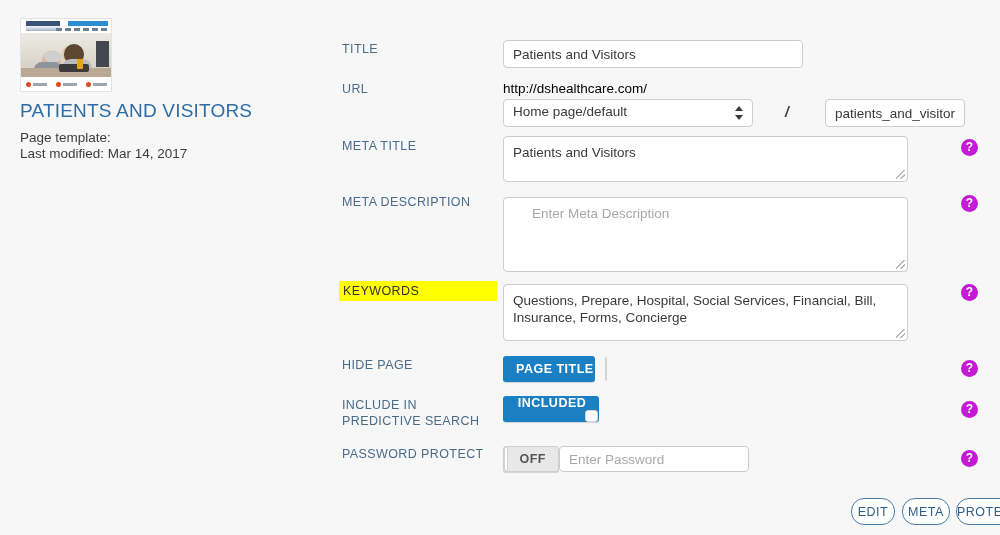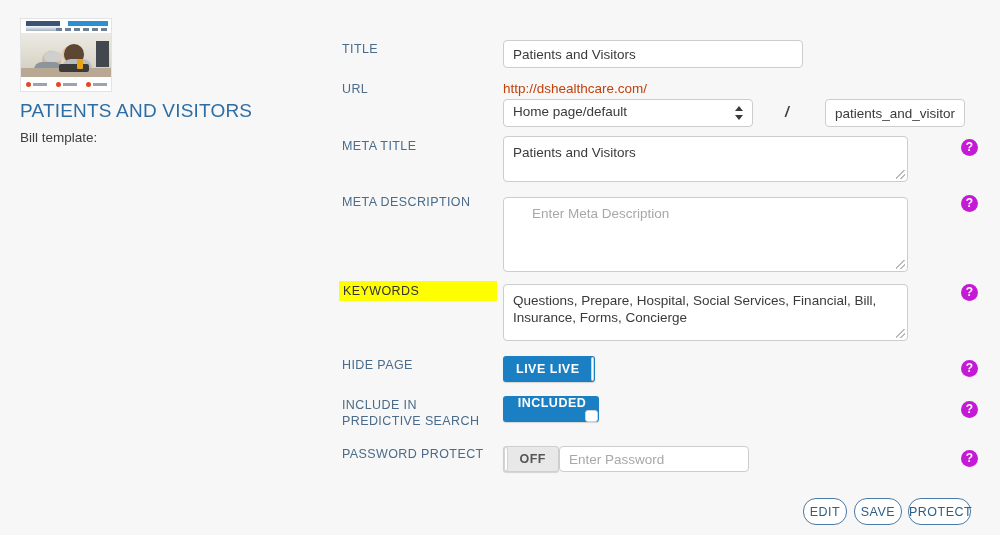--- a/index.html
+++ b/index.html
@@ -188,21 +188,21 @@
     padding: 7px 9px;
     line-height: 17px;
     resize: none;
     overflow: hidden;
   }
   .txtinput::placeholder { color: #a8a8a8; }
 
   .urltext {
     position: absolute;
     font-size: 13.5px;
-    color: #c2410c;
+    color: #000000;
   }
   .slash {
     position: absolute;
     font-size: 14px;
     color: #3a3a3a;
     font-style: italic;
     font-weight: bold;
   }
   .selwrap {
     position: absolute;
@@ -307,20 +307,21 @@
     height: 27px;
     background: #fff;
     border: 1px solid #4a7aa6;
     border-radius: 13px;
     color: #2f5e86;
     font-size: 12.5px;
     letter-spacing: .5px;
     font-family: "Liberation Sans", sans-serif;
     cursor: pointer;
     padding: 0;
+    margin-left: 48px;
   }
 </style>
 </head>
 <body>
 
 <div class="left-panel">
 
   <div class="thumb-frame">
     <div class="thumb-topbar">
       <div class="thumb-logo"></div>
@@ -347,21 +348,22 @@
           <span class="tf-line"></span>
         </span>
       <span class="tf-item">
           <span class="tf-dot"></span>
           <span class="tf-line"></span>
         </span>
     </div>
   </div>
 
   <div class="page-title">PATIENTS AND VISITORS</div>
-  <div class="meta-line l1">Bill template:</div>
+  <div class="meta-line l1">Page template:</div>
+  <div class="meta-line l2">Last modified: Mar 14, 2017</div>
 </div>
 
 <div class="form">
 
   <div class="row" style="top:25px;">
     <div class="lbl">TITLE</div>
     <input class="txtinput" style="left: 173px; top: -1px; width: 300px; height: 28px;" value="Patients and Visitors">
   </div>
 
   <div class="row" style="top:65px;">
@@ -401,21 +403,21 @@
     <div style="position:absolute; left:173px; top:3px;">
       <textarea class="txtinput" style="position: relative; left: 0px; top: 0px; width: 405px; height: 57px;">Questions, Prepare, Hospital, Social Services, Financial, Bill, Insurance, Forms, Concierge</textarea>
       <span class="grip" style="right:3px; bottom:7px;"></span>
     </div>
     <div class="help" style="left:631px; top:3px;">?</div>
   </div>
 
   <div class="row" style="top:341px;">
     <div class="lbl">HIDE PAGE</div>
     <div class="toggle" style="left:173px; top:-1px; width:92px;">
-      <span class="tlabel">LIVE LIVE</span>
+      <span class="tlabel">PAGE TITLE</span>
       <span class="knob"></span>
     </div>
     <div class="help" style="left:631px; top:3px;">?</div>
   </div>
 
   <div class="row" style="top:381px;">
     <div class="lbl" style="width:140px;">INCLUDE IN PREDICTIVE SEARCH</div>
     <div class="toggle" style="left:173px; top:-1px; width:96px;flex-direction:column;">
       <span class="tlabel">INCLUDED</span>
       <span class="knob"></span>
@@ -427,15 +429,15 @@
     <div class="lbl">PASSWORD PROTECT</div>
     <div class="toggle off" style="left:173px; top:0px; width:56px;justify-content:flex-end;">
       <span class="tlabel">OFF</span>
       <span class="knob"></span>
     </div>
     <input class="txtinput" style="left: 229px; top: 0px; width: 190px; height: 26px;" placeholder="Enter Password">
     <div class="help" style="left:631px; top:4px;">?</div>
   </div>
 
   <button class="btn" style="left:473px; top:482px; width:44px;">EDIT</button>
-  <button class="btn" style="left:524px; top:482px; width:48px;">SAVE</button>
+  <button class="btn" style="left:524px; top:482px; width:48px;">META</button>
   <button class="btn" style="left:578px; top:482px; width:63px;">PROTECT</button>
 </div>
 
 </body></html>

